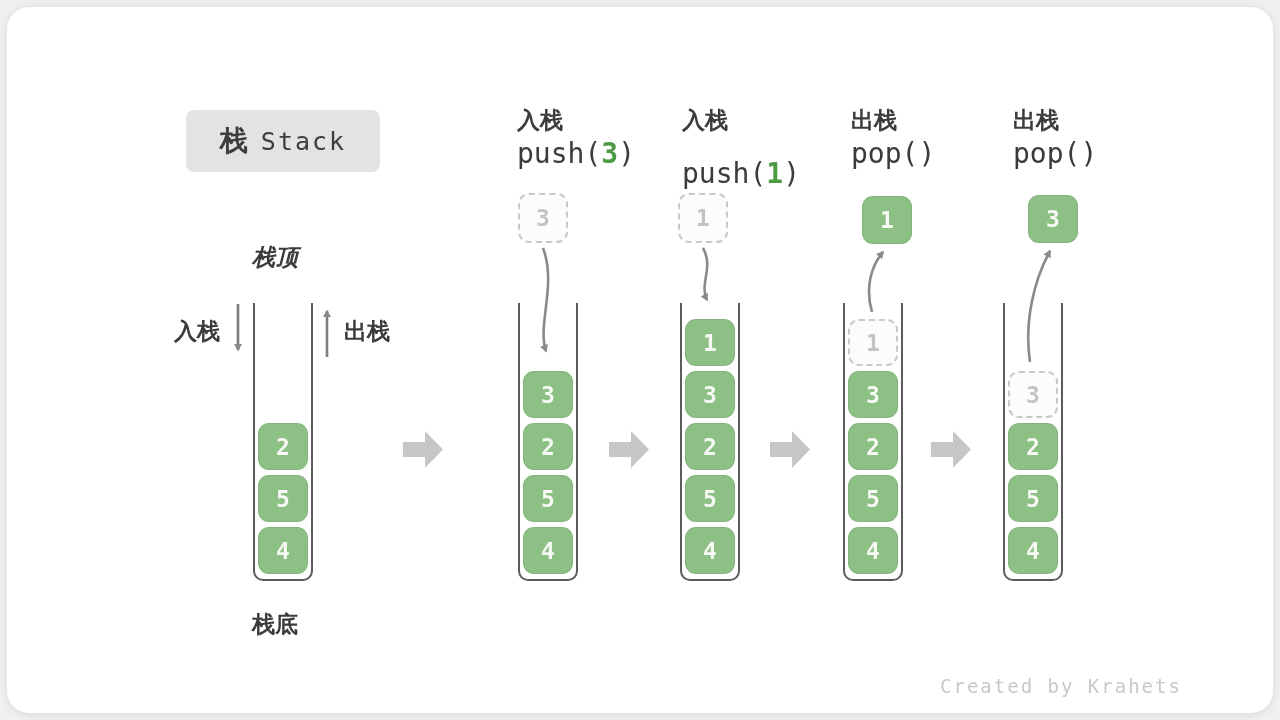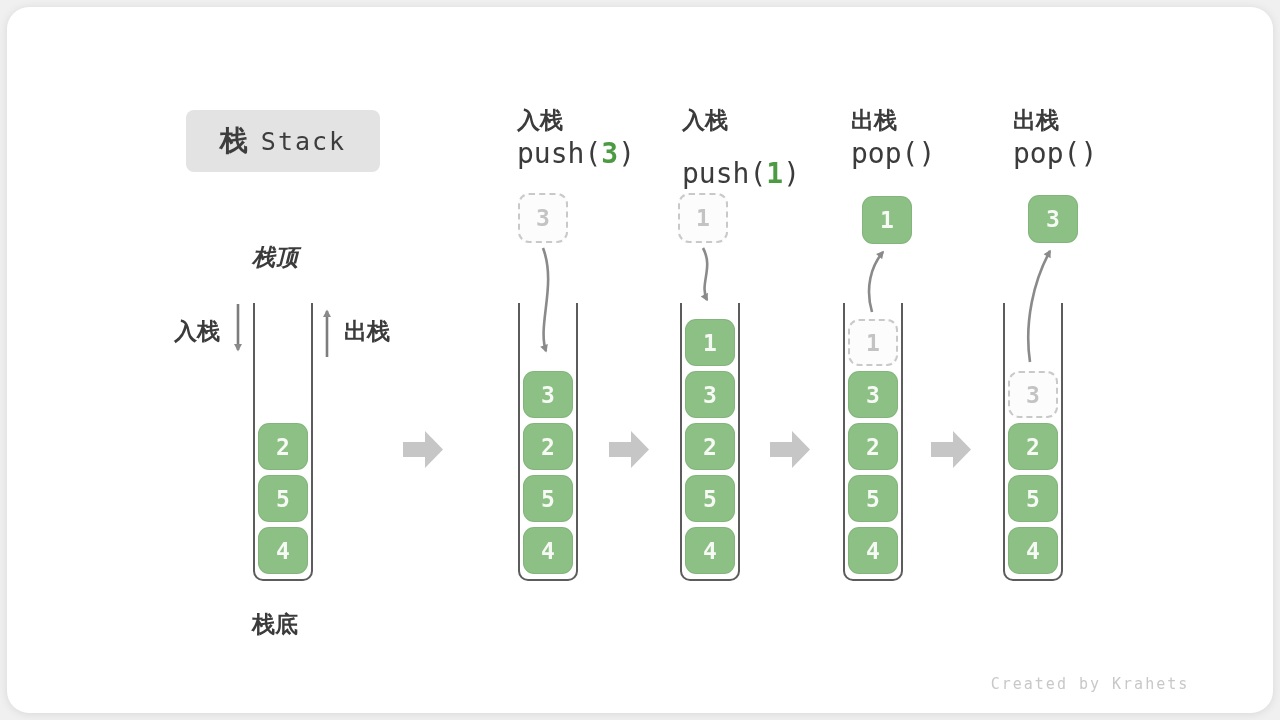--- a/index.html
+++ b/index.html
@@ -48,22 +48,22 @@
     display:flex;align-items:center;justify-content:center;
     font-family:"DejaVu Sans Mono",monospace;font-weight:bold;font-size:23px;
     box-sizing:border-box;
   }
   .el-solid{color:#f7f9f5;border:1px solid rgba(0,0,0,0.06);}
   .el-ghost{
     background:#fcfcfc;border:2px dashed #c9c9c9;color:#c3c3c3;
   }
   #svg-overlay{position:absolute;left:0;top:0;width:1280px;height:720px;pointer-events:none;}
   #footer{
-    left:940px;top:675px;width:300px;text-align:center;
-    font-family:"DejaVu Sans Mono",monospace;font-size:15px;color:#c8c8c8;
+    left:940px;top:675px;width:300px;text-align:left;
+    font-family:"DejaVu Sans Mono",monospace;font-size:19px;color:#c8c8c8;
     letter-spacing:2px;
   }
 </style>
 </head>
 <body>
 
 <div id="canvas">
   <div id="card" class="abs"></div>
 
   <div id="title-box" class="abs">

